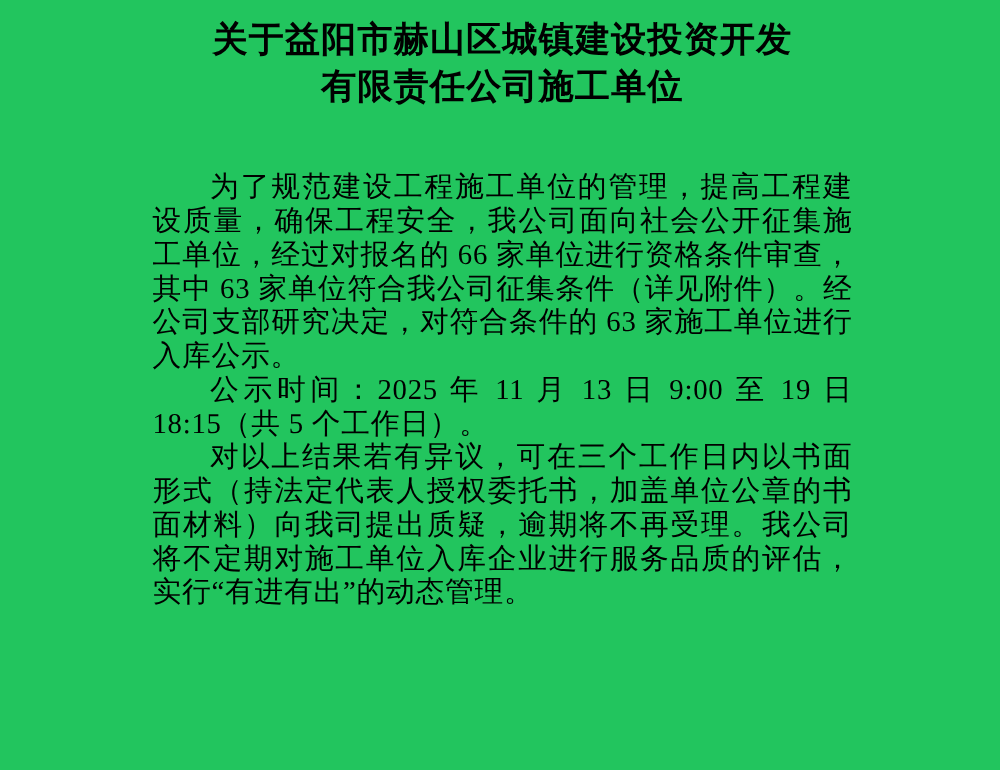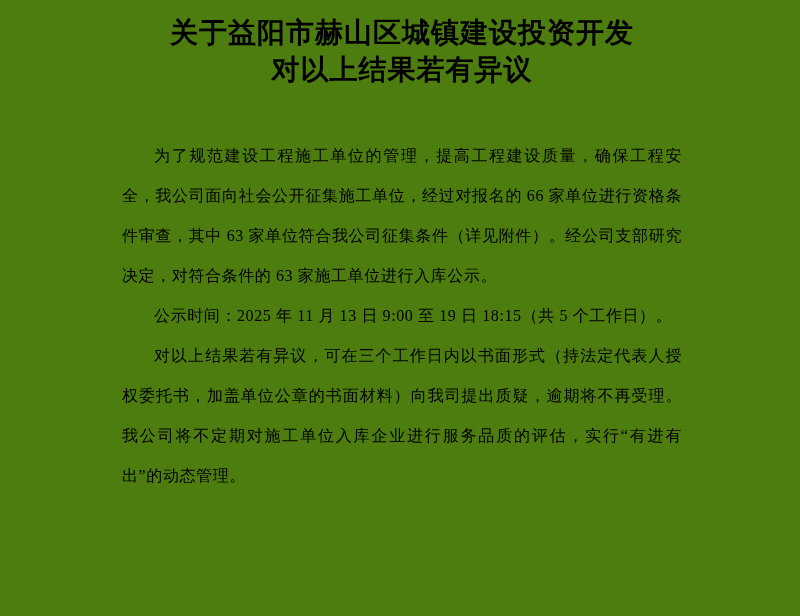--- a/index.html
+++ b/index.html
@@ -13,50 +13,50 @@
     overflow: hidden;
     color: #000000;
     font-family: "Liberation Serif", "DejaVu Serif", serif;
     -webkit-font-smoothing: antialiased;
   }
   .page {
     box-sizing: border-box;
     width: 800px;
     height: 616px;
     padding: 14px 118px 0 122px;
-    background: #4d7c0f;
+    background: #22c55e;
   }
   .doc-title {
     margin: 0 0 48px 0;
     font-size: 28px;
     font-weight: bold;
     line-height: 37px;
     text-align: center;
     letter-spacing: 1px;
   }
   .doc-title .title-line {
     white-space: nowrap;
   }
   .doc-body p {
     margin: 0;
-    font-size: 16px;
-    line-height: 40px;
+    font-size: 23px;
+    line-height: 27px;
     text-align: justify;
     text-justify: inter-character;
     text-indent: 2em;
     letter-spacing: 0.6px;
   }
 </style>
 </head>
 <body>
 
 <div class="page">
   <header class="doc-title">
     <div class="title-line">关于益阳市赫山区城镇建设投资开发</div>
-    <div class="title-line">对以上结果若有异议</div>
+    <div class="title-line">有限责任公司施工单位</div>
   </header>
 
   <section class="doc-body">
     <p>为了规范建设工程施工单位的管理，提高工程建设质量，确保工程安全，我公司面向社会公开征集施工单位，经过对报名的 66 家单位进行资格条件审查，其中 63 家单位符合我公司征集条件（详见附件）。经公司支部研究决定，对符合条件的 63 家施工单位进行入库公示。</p>
     <p>公示时间：2025 年 11 月 13 日 9:00 至 19 日 18:15（共 5 个工作日）。</p>
     <p>对以上结果若有异议，可在三个工作日内以书面形式（持法定代表人授权委托书，加盖单位公章的书面材料）向我司提出质疑，逾期将不再受理。我公司将不定期对施工单位入库企业进行服务品质的评估，实行“有进有出”的动态管理。</p>
   </section>
 </div>
 
 </body></html>

